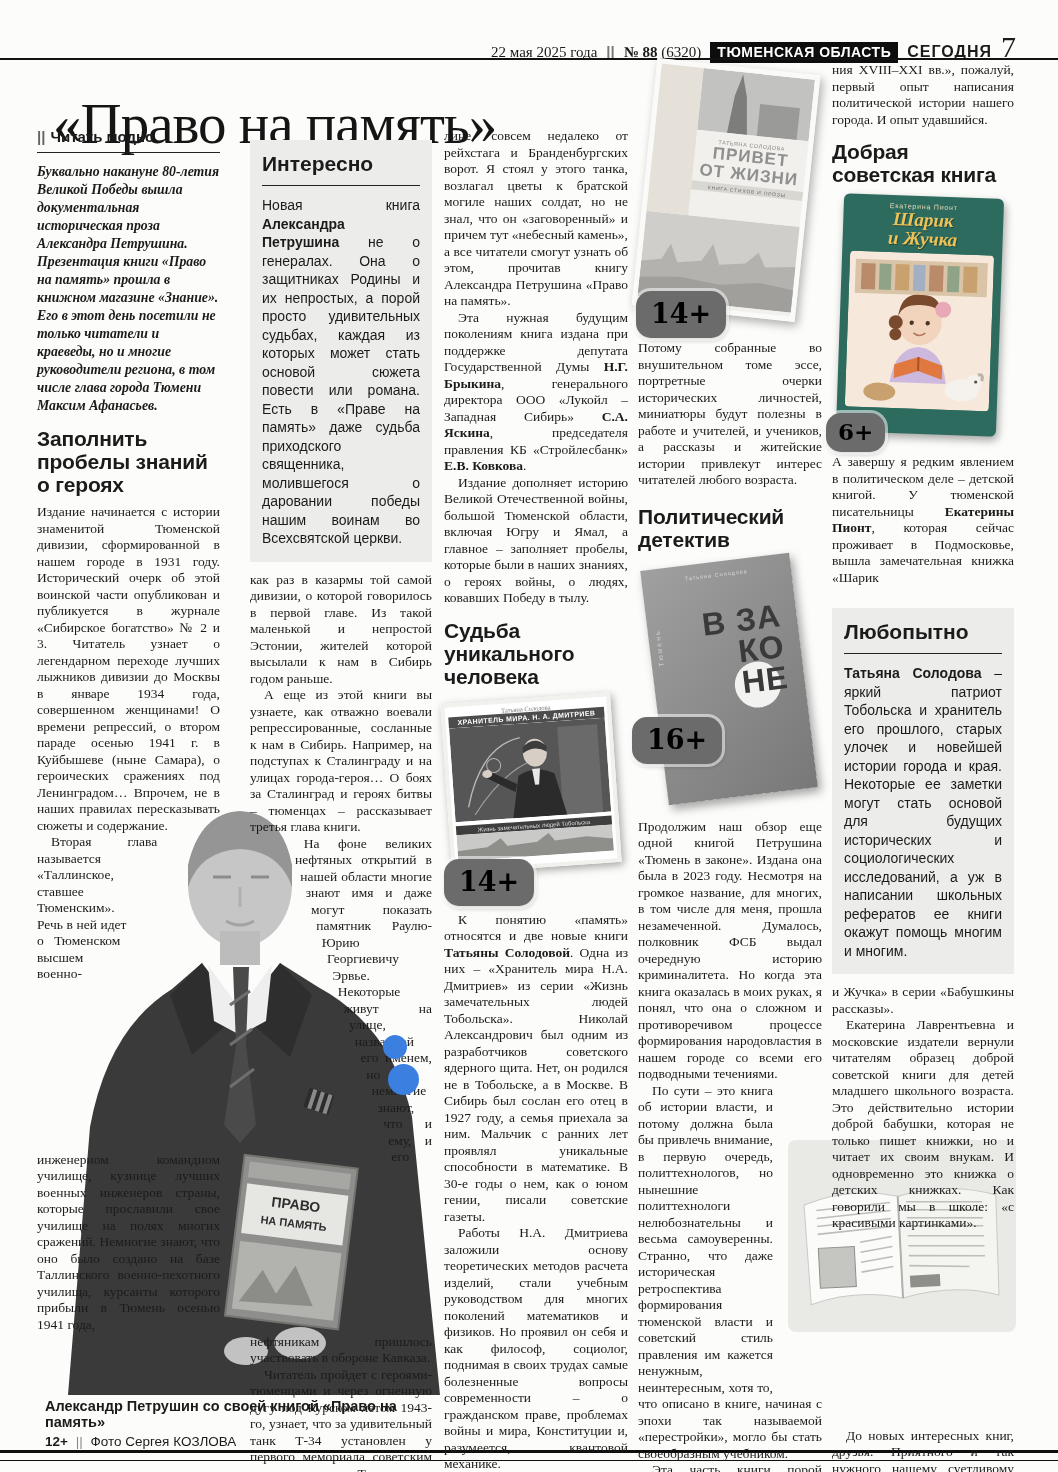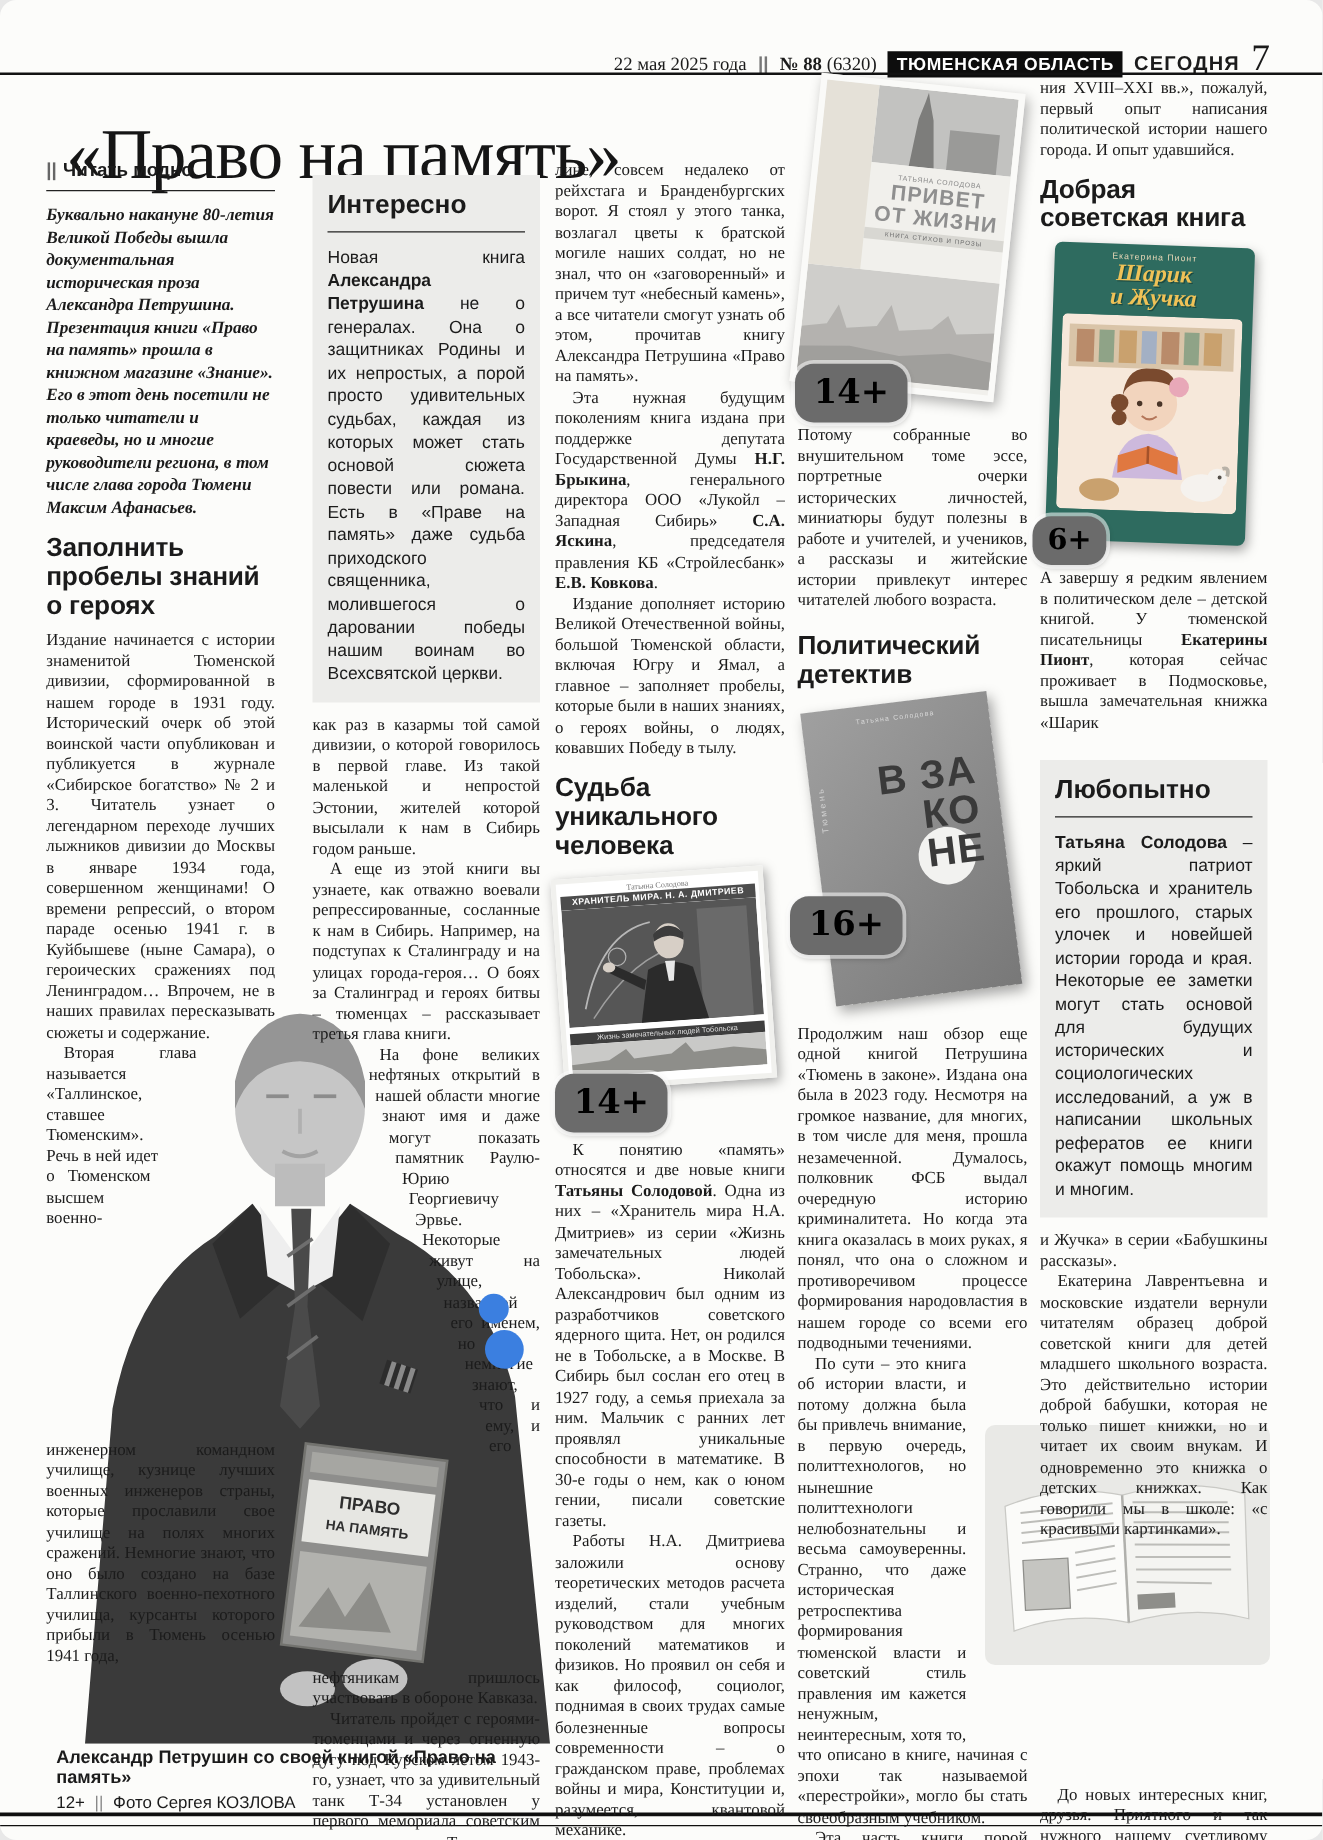--- a/index.html
+++ b/index.html
@@ -1,17 +1,17 @@
 <!DOCTYPE html>
 <html><head>
 <meta charset="utf-8">
 <style>
   html,body{margin:0;padding:0;background:#e8e8e8;}
   .page{position:relative;width:1058px;height:1472px;background:#fcfcfa;overflow:hidden;
-        font-family:"Liberation Serif",serif;color:#1b1b1b;border-radius:13px;}
+        font-family:"Liberation Serif",serif;color:#1b1b1b;}
   
   .toprule{position:absolute;left:0;top:58px;width:1058px;border-top:2px solid #121212;}
   .hdr{position:absolute;top:32px;left:0;right:42px;display:flex;justify-content:flex-end;
        align-items:baseline;gap:9px;font-size:15px;}
   .hdr .mark{color:#777;font-family:"Liberation Sans",sans-serif;font-weight:bold;}
   .hdr .issueno{font-weight:bold;}
   .brandbox{background:#0d0d0d;color:#ffffff;font-family:Liberation Sans, sans-serif;
             font-weight:bold;font-size:14px;letter-spacing:.5px;padding:2px 7px 3px;}
   .brandtoday{font-family:"Liberation Sans",sans-serif;font-weight:bold;font-size:16px;letter-spacing:1px;}
   .pagenum{font-size:30px;line-height:1;}
@@ -94,21 +94,21 @@
   
   .dot{position:absolute;border-radius:50%;background:#3b7fe0;z-index:6;}
   .dot1{left:383px;top:1035px;width:24px;height:24px;}
   .dot2{left:388px;top:1064px;width:31px;height:31px;}
   .photo{position:absolute;left:50px;top:795px;width:390px;height:600px;z-index:1;}
   .openbook{position:absolute;left:788px;top:1140px;width:228px;height:192px;z-index:1;}
   .caption{position:absolute;left:45px;top:1398px;width:400px;z-index:3;
            font-family:"Liberation Sans",sans-serif;}
   .capt1{font-weight:bold;font-size:14.5px;}
   .capt2{font-size:13.5px;margin-top:4px;}
-  .capt2 .age12{font-weight:normal;}
+  .capt2 .age12{font-weight:bold;}
   .capt2 .mark{color:#888;margin:0 4px;}
   .imgspace{height:196px;}
   .botrule{position:absolute;left:0;top:1450px;width:1058px;height:7px;
            border-top:3px solid #0f0f0f;border-bottom:1.5px solid #0f0f0f;}
   b{font-weight:bold;}
 </style>
 </head>
 <body>
 
 <div class="page">

